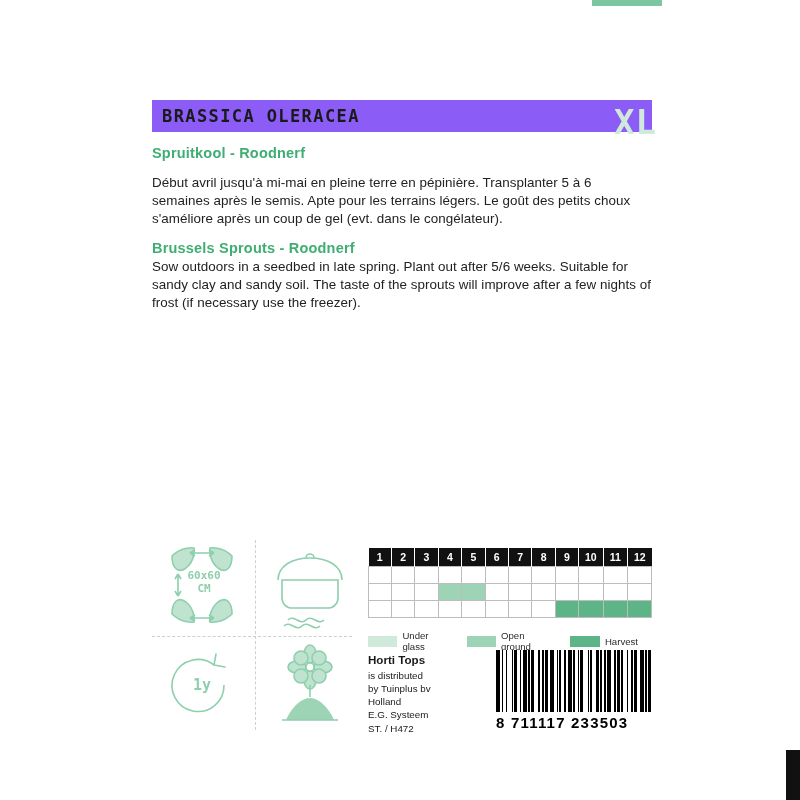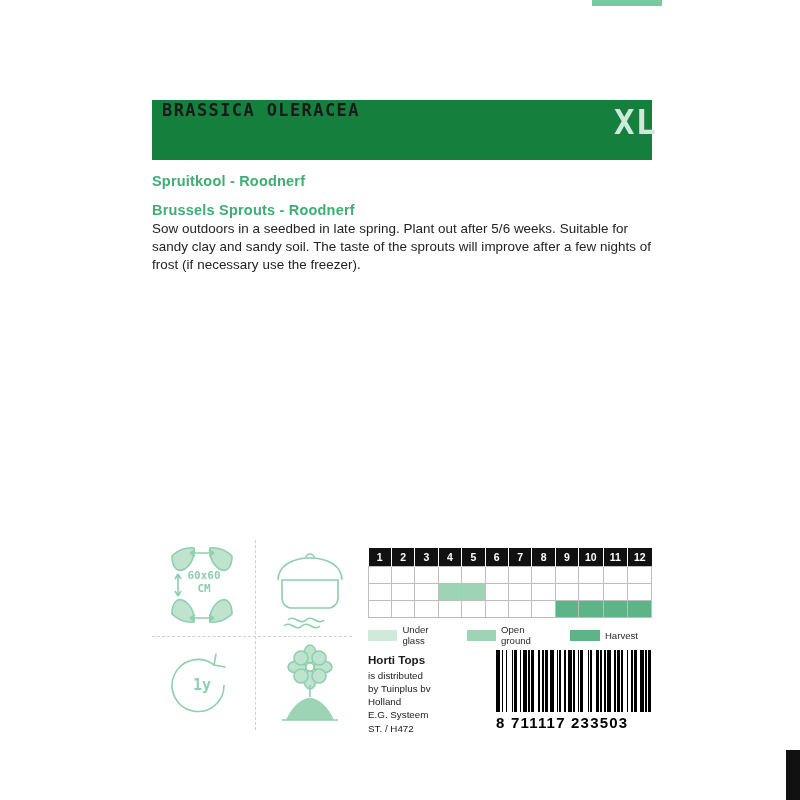--- a/index.html
+++ b/index.html
@@ -34,24 +34,24 @@
   .content {
     position: absolute;
     left: 152px;
     top: 100px;
     width: 500px;
   }
 
   
   .header {
     position: relative;
-    height: 60px;
-    background: #15803d;
+    height: 32px;
+    background: #8b5cf6;
     display: flex;
-    align-items: flex-start;
+    align-items: center;
   }
   .latin-name {
     font-family: "DejaVu Sans Mono", monospace;
     font-size: 17px;
     letter-spacing: 1.4px;
     color: #1a1a1a;
     padding-left: 10px;
     font-weight: 700;
   }
   .xl-badge {
@@ -178,21 +178,21 @@
     height: 16px;
     border: 1px solid #bdbdbd;
     padding: 0;
   }
   .cal td.open   { background: #9ed4b6; }
   .cal td.harvest{ background: #5cb487; }
 
   .legend {
     display: flex;
     align-items: center;
-    margin-top: 6px;
+    margin-top: 12px;
     font-size: 9.6px;
     color: #2b2b2b;
   }
   .legend .item { display: flex; align-items: center; margin-right: 14px; }
   .legend .sw {
     width: 30px; height: 11px; margin-right: 5px; display: inline-block;
   }
   .sw-glass  { background: #cfe9da; }
   .sw-open   { background: #9ed4b6; }
   .sw-harv   { background: #5cb487; }
@@ -258,20 +258,21 @@
     <div class="header">
       <div class="latin-name">BRASSICA OLERACEA</div>
       <div class="xl-badge">XL</div>
     </div>
 
     <div class="lang-block">
       <div class="lang-title">Spruitkool - Roodnerf</div>
     </div>
 
     <div class="lang-block">
+      <div class="lang-body">Début avril jusqu'à mi-mai en pleine terre en pépinière. Transplanter 5 à 6 semaines après le semis. Apte pour les terrains légers. Le goût des petits choux s'améliore après un coup de gel (evt. dans le congélateur).</div>
     </div>
 
     <div class="lang-block">
       <div class="lang-title">Brussels Sprouts - Roodnerf</div>
       <div class="lang-body">Sow outdoors in a seedbed in late spring. Plant out after 5/6 weeks. Suitable for sandy clay and  sandy soil. The taste of the sprouts will improve after a few nights of frost (if necessary use the freezer).</div>
     </div>
 
     <div class="lang-block">
     </div>
 

